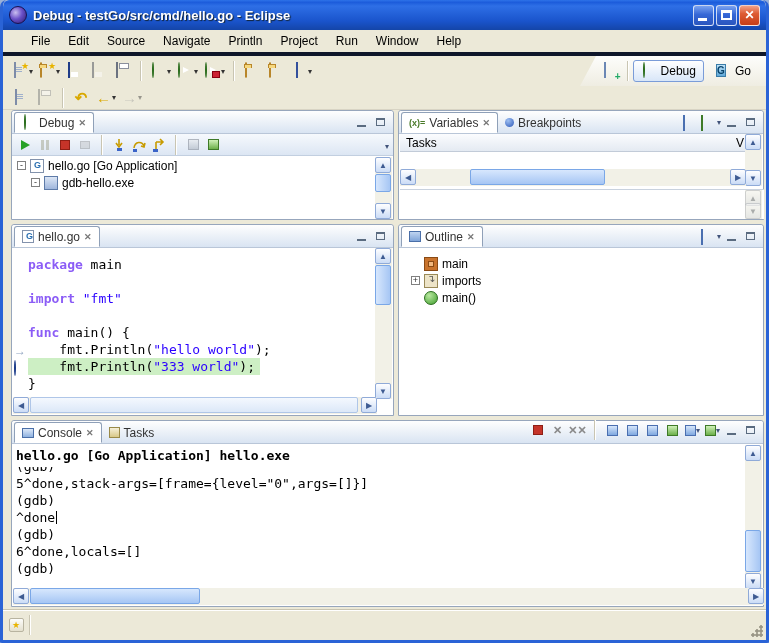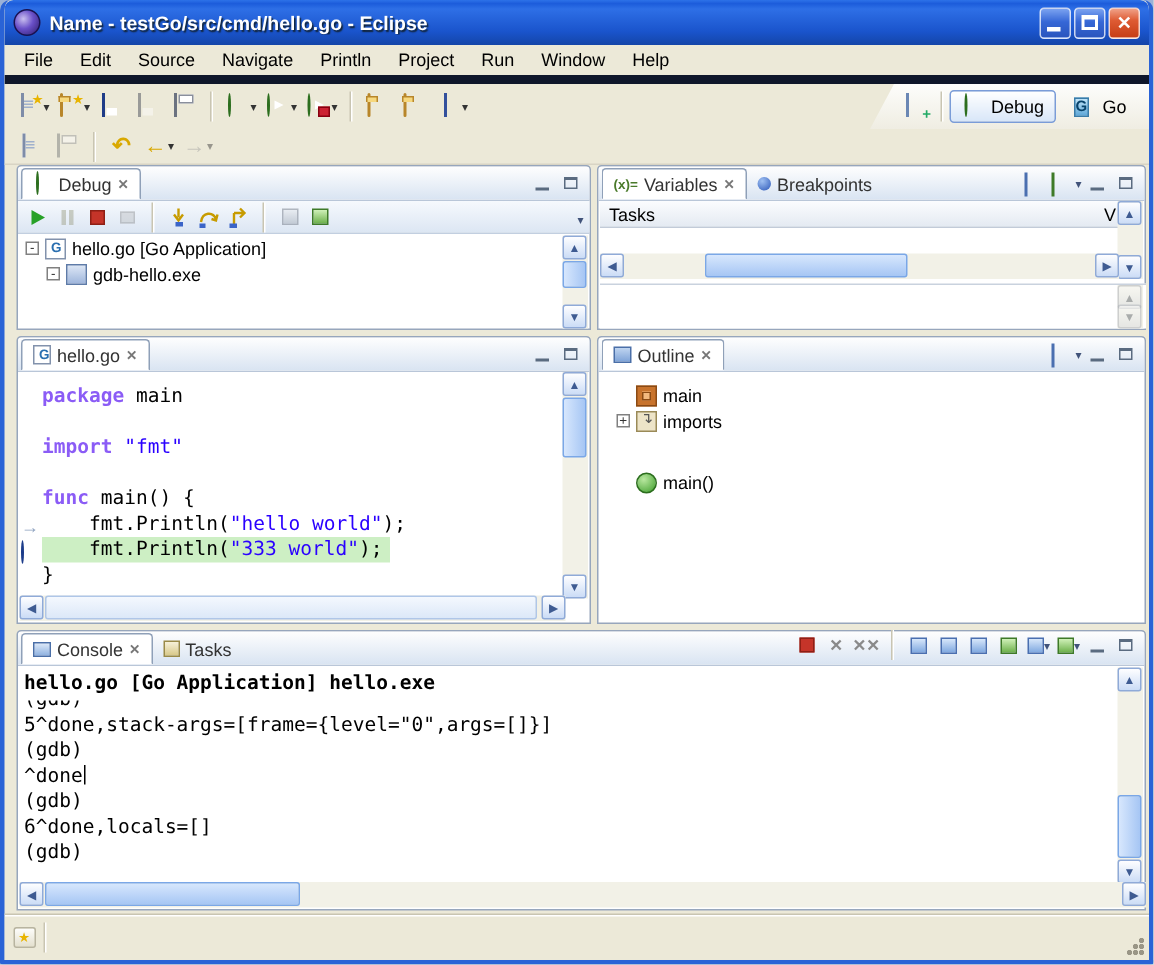--- a/index.html
+++ b/index.html
@@ -20,21 +20,21 @@
   .win-btns { display:flex; gap:2px; }
   .win-btn { width:21px; height:21px; border-radius:3px; border:1px solid rgba(255,255,255,.75);
     background:linear-gradient(180deg,#7AA2F0,#3667D6 45%,#2A55BE); position:relative; cursor:default; }
   .win-btn.close { background:linear-gradient(180deg,#F0A086,#DE5B33 40%,#C63D16); }
   .win-btn .g-min { position:absolute; left:4px; bottom:4px; width:9px; height:3px; background:#fff; }
   .win-btn .g-max { position:absolute; left:4px; top:4px; width:11px; height:10px; border:2px solid #fff; border-top-width:3px; }
   .win-btn .g-close { position:absolute; inset:0; color:#fff; font-weight:bold; font-size:12px; line-height:19px; text-align:center; }
 
   
   .menubar { position:absolute; left:0; top:30px; width:100%; height:26px; background:#ECE9D8;
-    display:flex; align-items:center; padding-left:4px; border-bottom:6px solid #0f172a; }
+    display:flex; align-items:center; padding-left:19px; border-bottom:4px solid #0f172a; }
   .menu-item { padding:3px 9px; color:#000; }
   .toolbar1 { position:absolute; left:0; top:56px; width:100%; height:30px; background:#ECE9D8;
     display:flex; align-items:center; padding-left:6px; }
   .toolbar2 { position:absolute; left:0; top:86px; width:100%; height:24px; background:#ECE9D8;
     display:flex; align-items:center; padding-left:6px; border-bottom:1px solid #D8D4C4; }
   .tb-sep { width:2px; height:20px; margin:0 5px; border-left:1px solid #C9C5B2; border-right:1px solid #FFFFFF; }
   .tb-btn { height:24px; min-width:24px; display:flex; align-items:center; justify-content:center; gap:1px;
     border:1px solid transparent; border-radius:2px; padding:0 2px; }
   .tb-btn .dd { font-size:8px; color:#333; }
   .toolbar2 .tb-btn { height:20px; }
@@ -160,21 +160,21 @@
                radial-gradient(circle at 11px 7px,#9A9686 1.5px,transparent 2px),
                radial-gradient(circle at 11px 11px,#9A9686 1.5px,transparent 2px); }
 </style>
 </head>
 <body>
 
 <div class="window">
 
   <div class="titlebar">
     <span class="app-icon"></span>
-    <span class="title-text">Name - testGo/src/cmd/hello.go - Eclipse</span>
+    <span class="title-text">Debug - testGo/src/cmd/hello.go - Eclipse</span>
     <span class="win-btns">
       <span class="win-btn">
           <span class="g-min"></span>
         </span>
       <span class="win-btn">
           <span class="g-max"></span>
         </span>
       <span class="win-btn close">
           <span class="g-close">✕</span>
         </span>
@@ -458,21 +458,21 @@
         <div class="tree-row" style="padding-left: 4px;">
           <span class="expander empty">-</span>
           <span class="t-ic package-icon"></span>
           <span>main</span>
         </div>
         <div class="tree-row" style="padding-left: 4px;">
           <span class="expander">+</span>
           <span class="t-ic imports-icon"></span>
           <span>imports</span>
         </div>
-        <div class="tree-row" style="padding-left: 4px; margin-top: 24px;">
+        <div class="tree-row" style="padding-left: 4px;">
           <span class="expander empty">-</span>
           <span class="t-ic method-icon"></span>
           <span>main()</span>
         </div>
       </div>
   </div>
 
   <div class="view" style="left:8px; top:420px; width:753px; height:187px;">
     <div class="tabsbar">
       <span class="tab selected">

